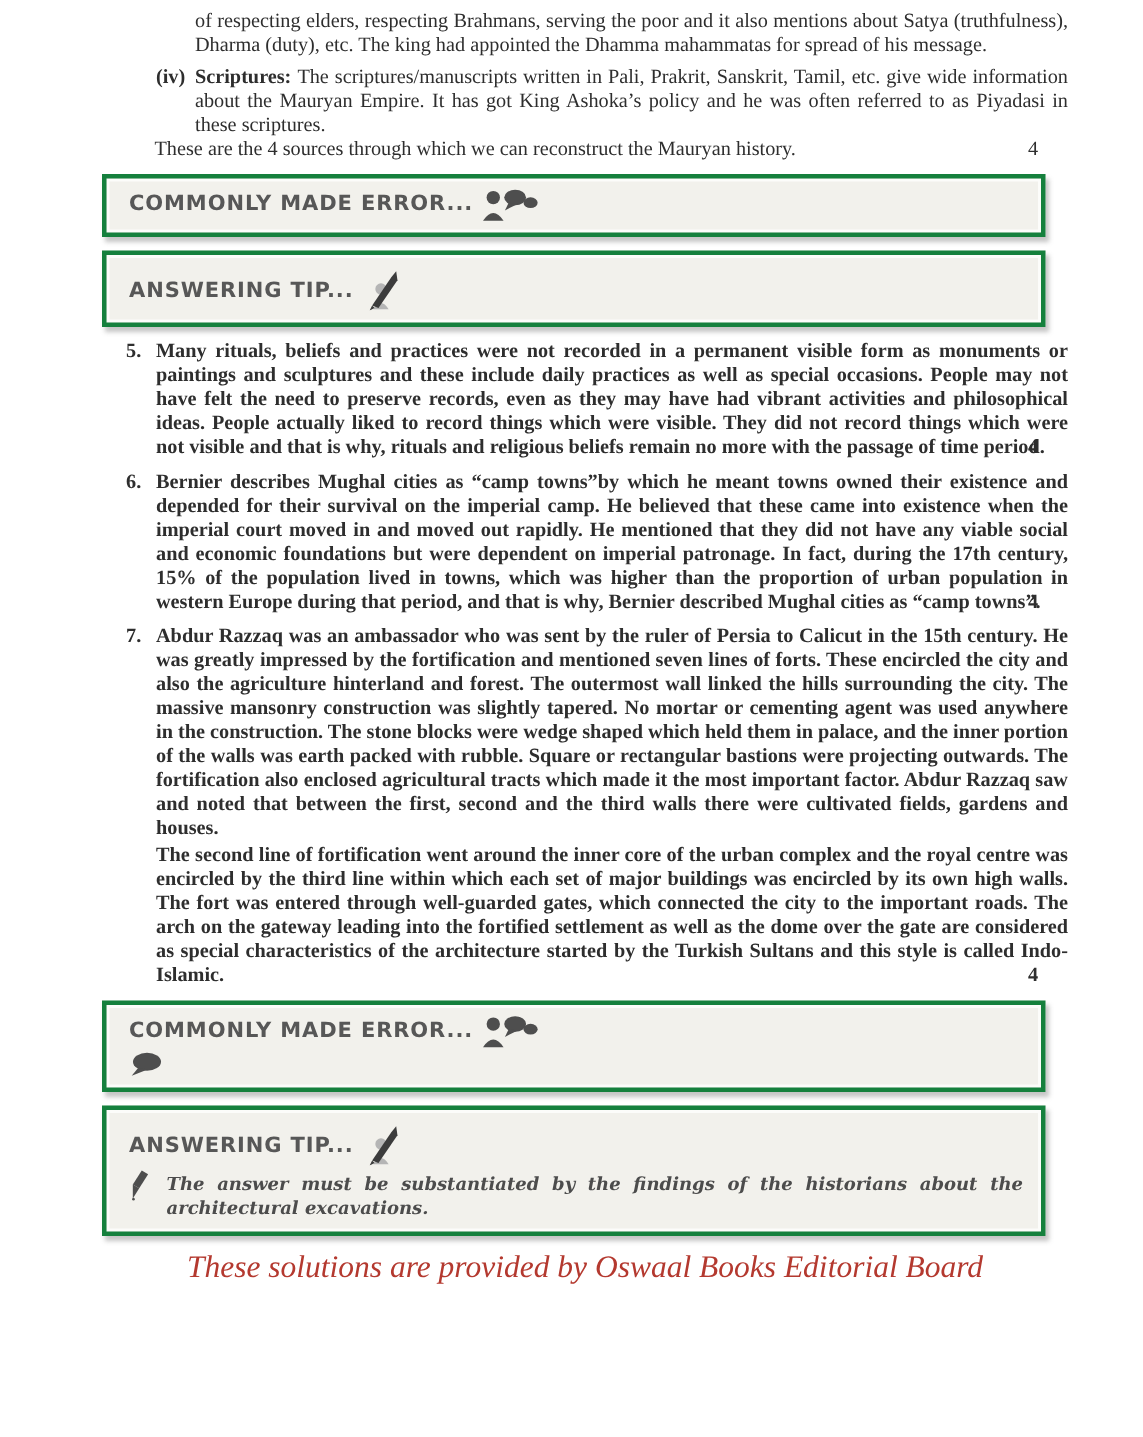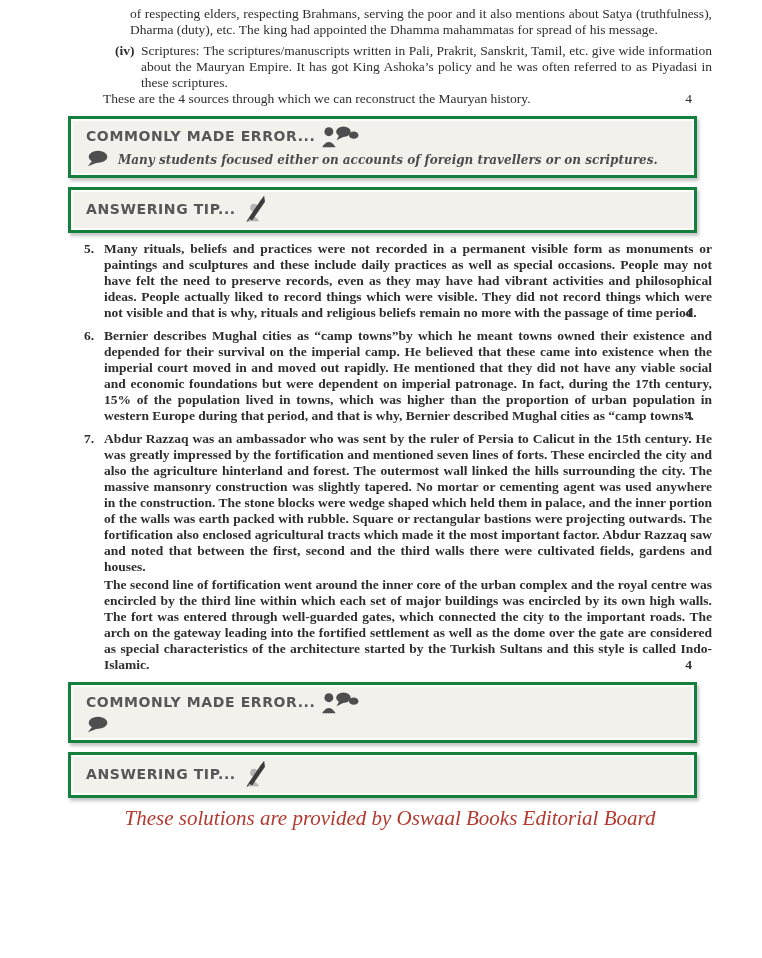--- a/index.html
+++ b/index.html
@@ -11,40 +11,40 @@
     color: #2e2e2e;
     padding: 6px 50px 0 68px;
   }
   .para {
     margin: 0; text-align: justify;
     font-size: 13.5px; line-height: 16px;
   }
   .indent-deep { margin-left: 62px; }
   .iv-row { display: flex; margin-top: 5px; }
   .iv-label {
-    flex: none; width: 26px; margin-left: 47px;
+    flex: none; width: 26px; margin-left: 36px;
     font-weight: bold; font-size: 13.5px; line-height: 16px;
   }
   .iv-row .para { flex: 1; }
-  .bold-head { font-weight: normal; margin-right: 4px; }
+  .bold-head { font-weight: bold; margin-right: 4px; }
   .summary-row {
     display: flex; justify-content: space-between;
     margin-top: 0; padding-left: 35px; padding-right: 20px;
     font-size: 13.5px; line-height: 16px;
   }
   .marks { font-size: 13.5px; }
 
   .info-box {
     background: #f2f1ec;
     border: 3px solid #15803d;
     box-shadow: inset 0 0 0 2px #fcfcfa, 2px 3px 3px rgba(90,90,90,0.35);
     margin: 9px 15px 8px 0;
     padding: 5px 12px 7px 15px;
   }
-  .tip-box { padding-bottom: 8px; }
+  .tip-box { padding-top: 10px; padding-bottom: 8px; }
   .box-title-row { display: flex; align-items: center; gap: 5px; }
   .box-title {
     font-family: "DejaVu Sans", sans-serif;
     font-weight: bold; font-size: 14px; letter-spacing: 0.6px;
     color: #575757;
   }
   .box-content-row { display: flex; align-items: flex-start; gap: 8px; margin-top: 2px; }
   .script-text {
     margin: 2px 0 0 0;
     font-family: "DejaVu Serif", serif;
@@ -91,27 +91,20 @@
   <div class="info-box">
     <div class="box-title-row">
       <span class="box-title">COMMONLY MADE ERROR...</span>
       <svg class="icon" width="40" height="24" viewBox="0 0 44 28">
         <circle cx="9" cy="9" r="5.2" fill="#4e4e4e"></circle>
         <path d="M1 27 Q9 15 17 27 Z" fill="#4e4e4e"></path>
         <ellipse cx="26" cy="9" rx="8.5" ry="6" fill="#4e4e4e"></ellipse>
         <path d="M21 13 L18 19 L28 14 Z" fill="#4e4e4e"></path>
         <ellipse cx="38" cy="13" rx="5.5" ry="4.2" fill="#4e4e4e"></ellipse>
       </svg>
-    </div>
-    <div class="box-content-row">
-      <svg class="icon" width="24" height="17" viewBox="0 0 26 20">
-        <ellipse cx="13" cy="8" rx="11" ry="7" fill="#4e4e4e"></ellipse>
-        <path d="M6 13 L1 19 L14 14 Z" fill="#4e4e4e"></path>
-      </svg>
-      <p class="script-text">Many students focused either on accounts of foreign travellers or on scriptures.</p>
     </div>
   </div>
 
   <div class="info-box tip-box">
     <div class="box-title-row">
       <span class="box-title">ANSWERING TIP...</span>
       <svg class="icon" width="26" height="27" viewBox="0 0 30 32">
         <circle cx="15" cy="15" r="4.5" fill="#b5b5b5"></circle>
         <path d="M9 31 Q15 21 21 31 Z" fill="#b5b5b5"></path>
         <path d="M8 28 L23 6 L27 1 L28 8 L13 30 Z" fill="#3c3c3c"></path>
@@ -167,17 +160,25 @@
   <div class="info-box tip-box">
     <div class="box-title-row">
       <span class="box-title">ANSWERING TIP...</span>
       <svg class="icon" width="26" height="27" viewBox="0 0 30 32">
         <circle cx="15" cy="15" r="4.5" fill="#b5b5b5"></circle>
         <path d="M9 31 Q15 21 21 31 Z" fill="#b5b5b5"></path>
         <path d="M8 28 L23 6 L27 1 L28 8 L13 30 Z" fill="#3c3c3c"></path>
         <path d="M8 28 L6 32 L10 30 Z" fill="#3c3c3c"></path>
       </svg>
     </div>
+    <div class="box-content-row">
+      <svg class="icon" width="17" height="23" viewBox="0 0 20 26">
+        <path d="M10 1 L15 4 L8 15 L3 12 Z" fill="#4e4e4e"></path>
+        <path d="M3 12 L8 15 L3 23 Z" fill="#4e4e4e"></path>
+        <circle cx="3.5" cy="23.5" r="1" fill="#4e4e4e"></circle>
+      </svg>
+      <p class="script-text">The answer must be substantiated by the findings of the historians about the architectural excavations.</p>
+    </div>
   </div>
 
   <div class="footer-credit">These solutions are provided by Oswaal Books Editorial Board</div>
 
 </div>
 
 </body></html>

